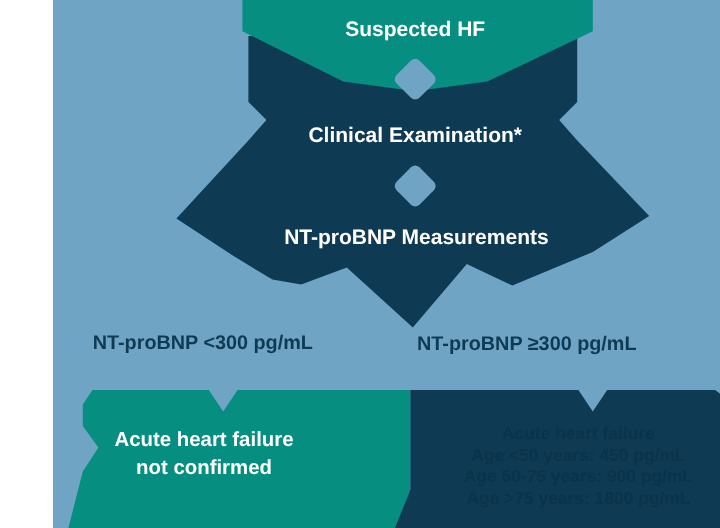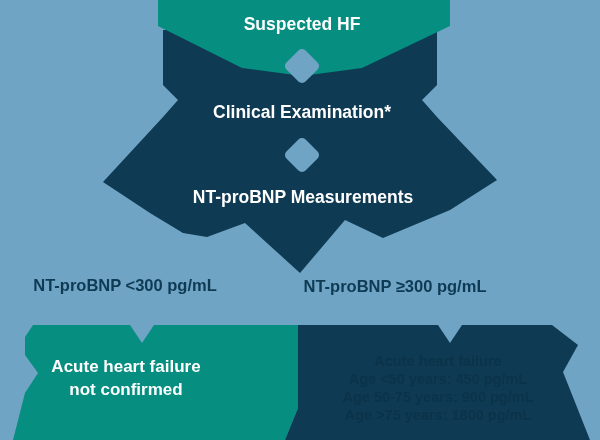--- a/index.html
+++ b/index.html
@@ -1,20 +1,20 @@
 <!DOCTYPE html>
 <html><head>
 <meta charset="utf-8">
 <style>
   html,body{margin:0;padding:0;}
   body{
     width:600px;height:440px;overflow:hidden;
     font-family:"Liberation Sans", sans-serif;
   }
-  .stage{position:relative;width:552px;height:440px;}
+  .stage{position:relative;width:552px;height:440px;padding-left:44px;}
   svg{display:block;}
   text{
     font-family:"Liberation Sans", sans-serif;
     font-weight:700;
   }
   .step-label{font-size:17.5px;}
   .branch-label{font-size:16.5px;}
   .outcome-label{font-size:17px;}
   .ghost-label{font-size:14.5px;}
 </style>

